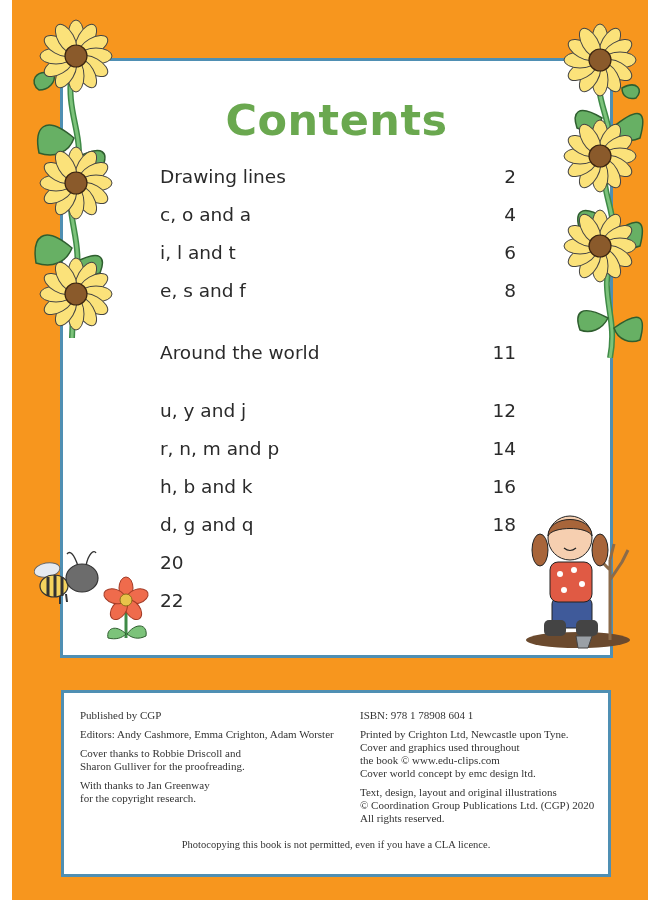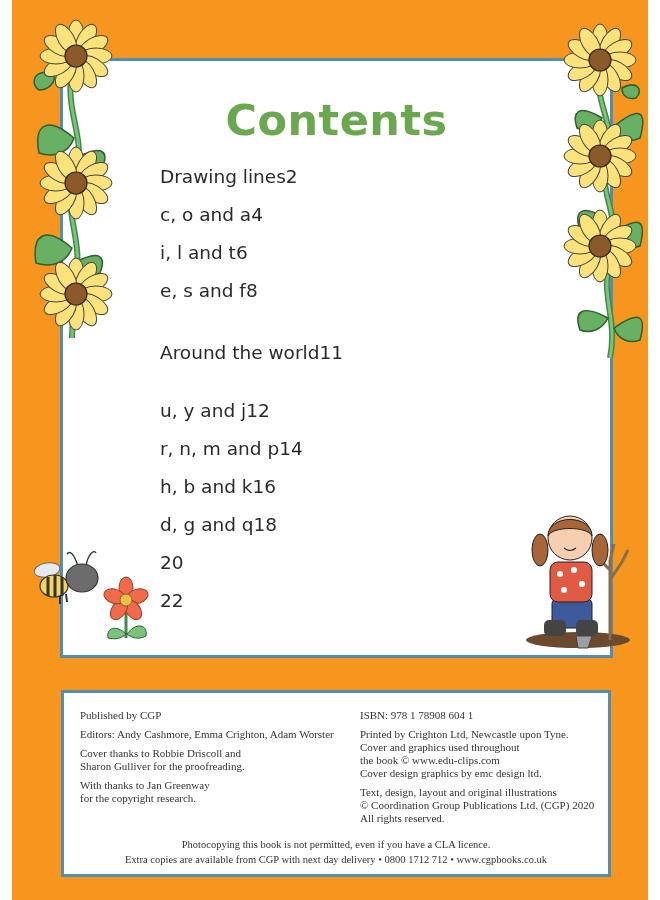--- a/index.html
+++ b/index.html
@@ -21,21 +21,21 @@
 
   .title {
     position: absolute; left: 0; right: 0; top: 34px; text-align: center;
     font-family: "DejaVu Sans", sans-serif; font-weight: bold;
     font-size: 43px; color: #6aa84f; letter-spacing: 0.5px;
   }
 
   .toc { position: absolute; left: 97px; top: 100px; width: 356px; }
   .toc-row {
     position: absolute; left: 0; width: 356px; height: 30px;
-    display: flex; align-items: center;
+    display: flex; justify-content: space-between; align-items: center;
     font-family: "DejaVu Sans", sans-serif; font-size: 18.5px; color: #2a2a2a;
   }
   .toc-row .num { text-align: right; }
 
   .info-col { position: absolute; font-family: "Liberation Serif", serif; font-size: 11px; color: #333; line-height: 13px; }
   .info-col p { margin: 0 0 6px 0; }
   .info-left { left: 16px; top: 16px; width: 270px; }
   .info-right { left: 296px; top: 16px; width: 250px; }
   .info-bottom {
     position: absolute; left: 0; right: 0; top: 144px; text-align: center;
@@ -99,26 +99,25 @@
 
 <div class="panel info-panel">
   <div class="info-col info-left">
     <p>Published by CGP</p>
     <p>Editors: Andy Cashmore, Emma Crighton, Adam Worster</p>
     <p><span>Cover thanks to Robbie Driscoll and</span><br><span>Sharon Gulliver for the proofreading.</span></p>
     <p><span>With thanks to Jan Greenway</span><br><span>for the copyright research.</span></p>
   </div>
   <div class="info-col info-right">
     <p>ISBN: 978 1 78908 604 1</p>
-    <p><span>Printed by Crighton Ltd, Newcastle upon Tyne.</span><br><span>Cover and graphics used throughout</span><br><span>the book © www.edu-clips.com</span><br><span>Cover design graphics by emc design ltd.</span></p>
+    <p><span>Printed by Crighton Ltd, Newcastle upon Tyne.</span><br><span>Cover and graphics used throughout</span><br><span>the book © www.edu-clips.com</span><br><span>Cover world concept by emc design ltd.</span></p>
     <p><span>Text, design, layout and original illustrations</span><br><span>© Coordination Group Publications Ltd. (CGP) 2020</span><br><span>All rights reserved.</span></p>
   </div>
   <div class="info-bottom">
     <div>Photocopying this book is not permitted, even if you have a CLA licence.</div>
-    <div>Extra copies are available from CGP with next day delivery  •  0800 1712 712  •  www.cgpbooks.co.uk</div>
   </div>
 </div>
 
 <svg class="deco" style="left:14px;top:18px" width="110" height="320" viewBox="0 0 110 320">
   <path d="M58 50 C50 100 75 120 60 160 C48 200 72 220 60 270 L58 320" stroke="#3f8a47" stroke-width="6" fill="none"></path>
   <path d="M58 50 C50 100 75 120 60 160 C48 200 72 220 60 270 L58 320" stroke="#7cc37a" stroke-width="3" fill="none"></path>
   <g fill="#67b064" stroke="#2f5e2f" stroke-width="1.5">
     <path d="M60 120 C30 95 20 110 25 135 C40 140 55 135 60 120Z"></path>
     <path d="M62 140 C90 125 95 135 88 150 C78 155 66 150 62 140Z"></path>
     <path d="M58 230 C28 205 18 220 22 245 C38 250 52 245 58 230Z"></path>

